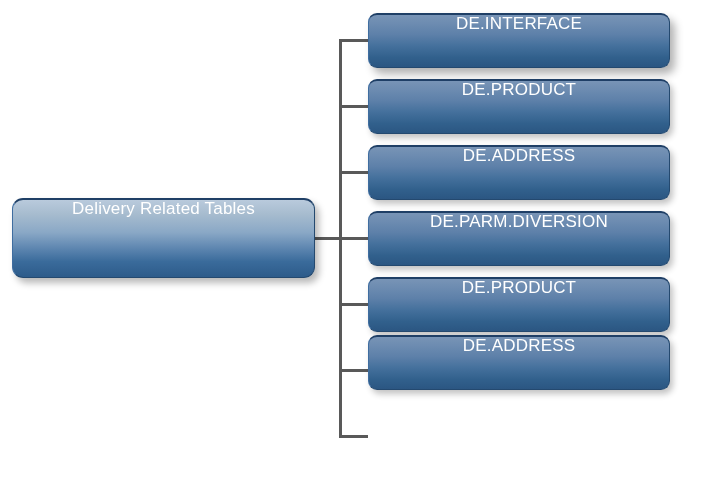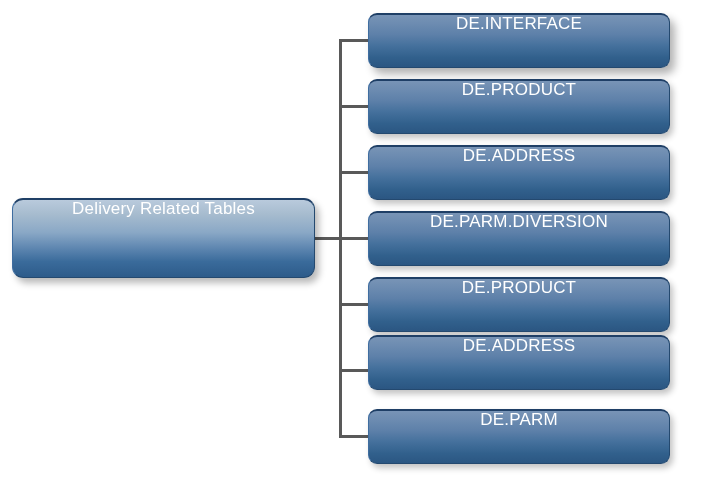--- a/index.html
+++ b/index.html
@@ -126,17 +126,14 @@
   </div>
   <div class="node node-child" style="top:211px">
     <span class="node-label">DE.PARM.DIVERSION</span>
   </div>
   <div class="node node-child" style="top:277px">
     <span class="node-label">DE.PRODUCT</span>
   </div>
   <div class="node node-child" style="top:335px">
     <span class="node-label">DE.ADDRESS</span>
   </div>
-  <div class="node node-child" style="top:409px">
-    <span class="node-label">DE.PARM</span>
-  </div>
 
 </div>
 
 </body></html>

